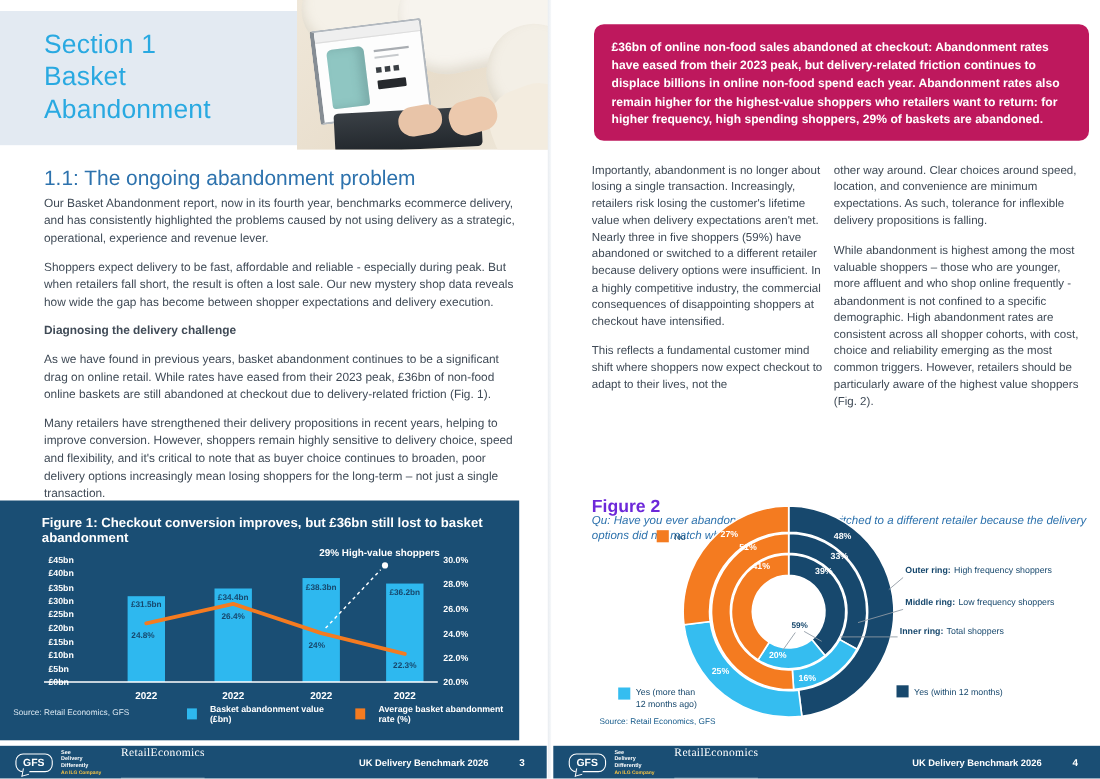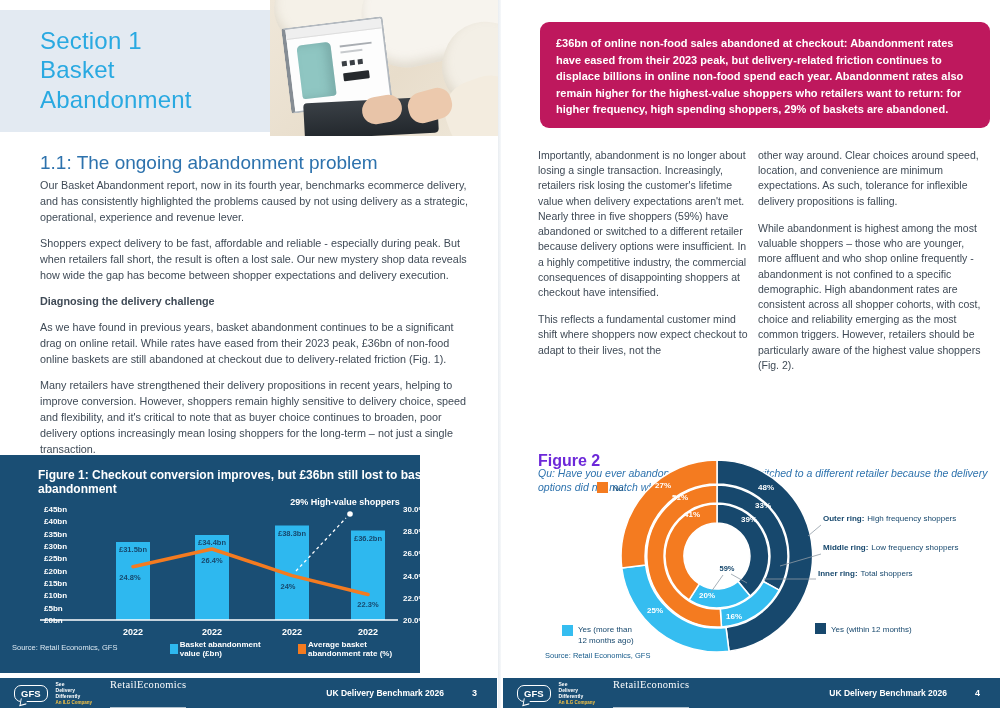--- a/index.html
+++ b/index.html
@@ -40,26 +40,26 @@
   .sleeve{position:absolute;left:176px;top:78px;width:76px;height:70px;background:#f3ecdf;
           border-radius:30px;transform:rotate(-20deg);}
 
   
   .h-main{position:absolute;left:40px;top:152px;font-size:19px;font-weight:400;color:#2d72ad;}
   .content{position:absolute;left:40px;top:178px;width:428px;}
   .content p{margin:0 0 10px 0;font-size:10.8px;line-height:1.48;color:#3f4a56;}
   .subhead{font-size:10.8px;font-weight:700;color:#155a8a;margin:0 0 2px 0;}
 
   
-  .f1-panel{position:absolute;left:0;top:455px;width:420px;height:218px;background:#1a4e74;}
+  .f1-panel{position:absolute;left:0;top:455px;width:472px;height:218px;background:#1a4e74;}
   .f1-title{position:absolute;left:38px;top:13px;width:450px;font-size:12px;font-weight:700;color:#fff;}
   .f1-svg{position:absolute;left:0;top:30px;}
   .f1-source{position:absolute;left:12px;top:188px;font-size:7.5px;color:#dbe8f2;}
   .f1-legend{position:absolute;left:170px;top:185px;display:flex;gap:22px;align-items:center;}
-  .leg-item{display:flex;gap:2px;align-items:center;font-size:8px;font-weight:700;color:#fff;}
+  .leg-item{display:flex;gap:12px;align-items:center;font-size:8px;font-weight:700;color:#fff;}
   .leg-sw{width:10px;height:10px;display:inline-block;}
 
   
   .footer{position:absolute;bottom:0;height:30px;background:#1a4e74;display:flex;
           align-items:center;padding:0 14px;box-sizing:border-box;}
   #left-page .footer{left:0;width:497px;}
   #right-page .footer{left:3px;width:497px;}
   .gfs-badge{position:relative;border:1.5px solid #fff;border-radius:7px;color:#fff;
              font-weight:800;font-size:9.5px;padding:2px 6px;background:#1a4e74;}
   .gfs-badge::after{content:"";position:absolute;left:5px;bottom:-4.5px;width:6px;height:6px;

